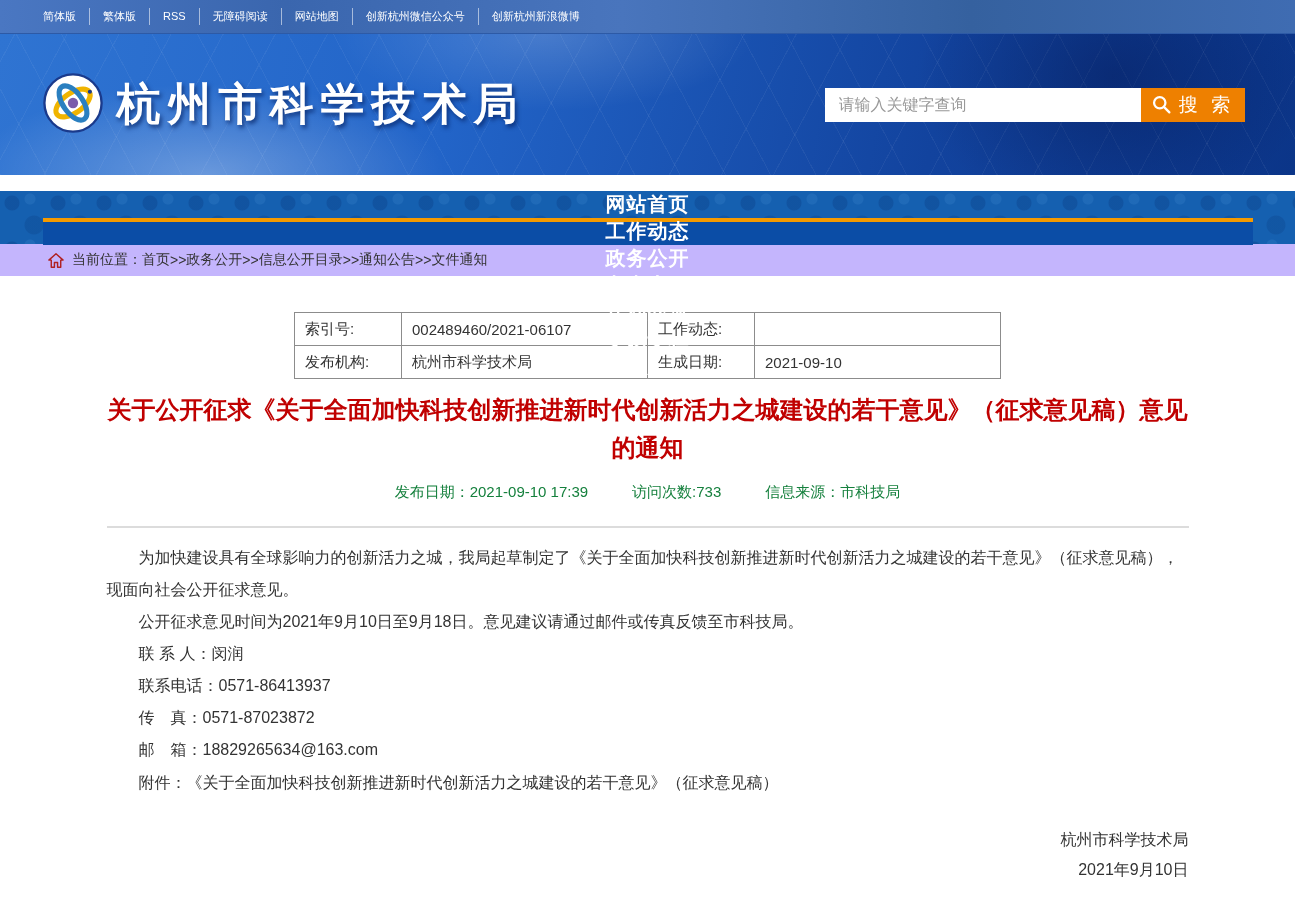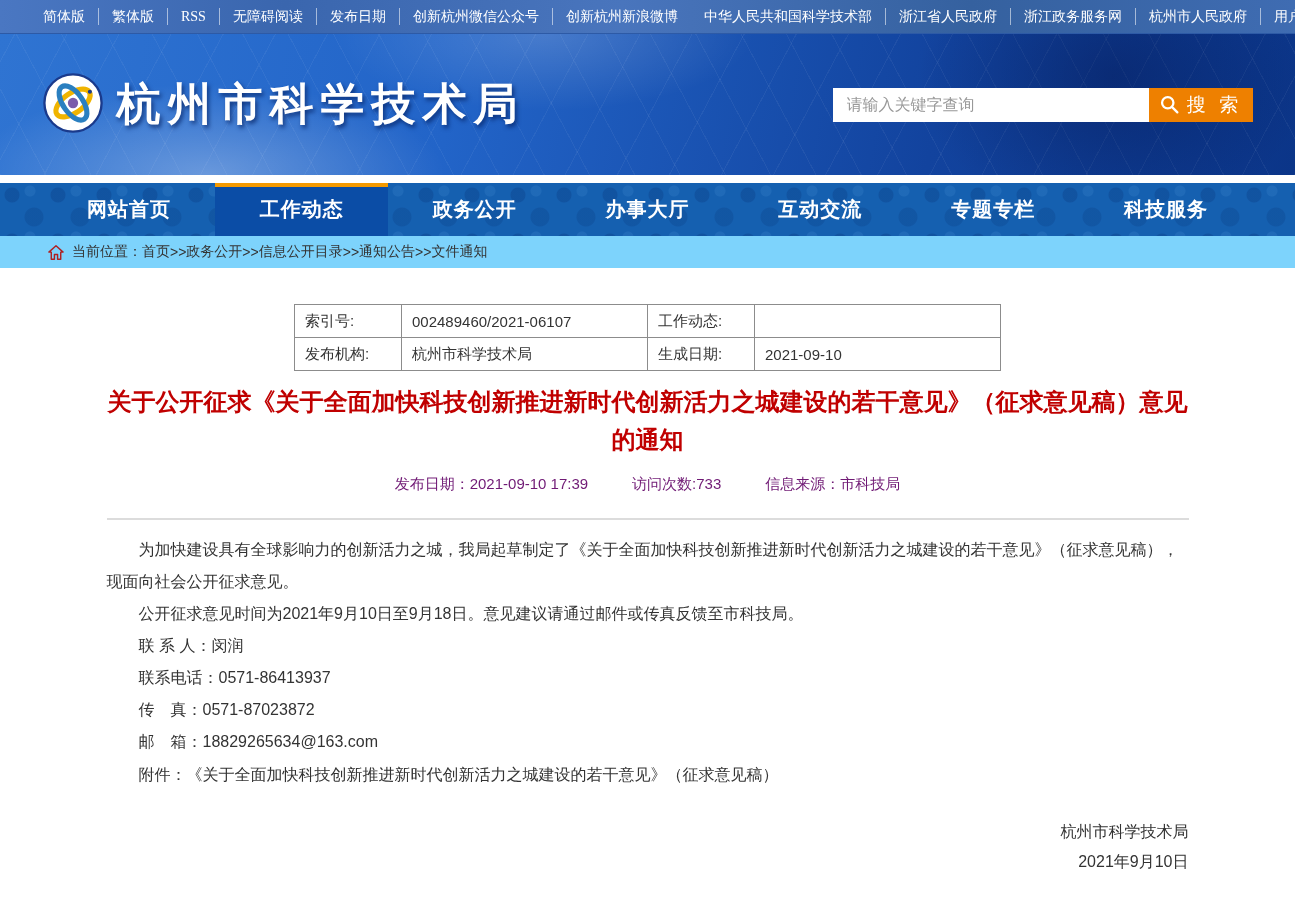--- a/index.html
+++ b/index.html
@@ -11,23 +11,22 @@
   a { text-decoration:none; color:inherit; cursor:pointer; }
 
   
   .topbar {
     height:33px; display:flex; justify-content:space-between; align-items:center;
     padding:0 30px;
     background:linear-gradient(90deg,#4a77c2 0%,#3a66ae 22%,#4975bd 48%,#35619f 75%,#3f6cb2 100%);
   }
   .tb-group { display:flex; align-items:center; }
   .tb-link {
-    color:#fff; font-size:14px; padding:0 13px; line-height:17px; white-space:nowrap;
+    color:#fff; font-size:11px; padding:0 13px; line-height:17px; white-space:nowrap;
     border-right:1px solid rgba(255,255,255,0.55);
-    font-family:Liberation Serif, serif;
   }
   .tb-group .tb-link:last-child { border-right:none; }
 
   
   .header {
     height:142px; position:relative;
     background:
       radial-gradient(ellipse 340px 130px at 16% 100%, rgba(255,255,255,0.30), transparent 70%),
       radial-gradient(ellipse 300px 110px at 42% 0%, rgba(255,255,255,0.18), transparent 70%),
       radial-gradient(ellipse 260px 200px at 86% 30%, rgba(0,10,60,0.35), transparent 75%),
@@ -38,21 +37,21 @@
   }
   .header-inner {
     width:1210px; margin:0 auto; height:100%;
     display:flex; align-items:center;
   }
   .logo-wrap { flex:0 0 auto; margin-right:14px; }
   .site-title {
     color:#fff; font-size:44px; font-weight:bold; letter-spacing:7px;
     text-shadow:2px 3px 4px rgba(5,35,100,0.75); white-space:nowrap;
   }
-  .search { margin-left:auto; display:flex; height:34px; margin-right:0; }
+  .search { margin-left:auto; display:flex; height:34px; margin-right:8px; }
   .search input {
     width:316px; border:none; outline:none; padding:0 14px;
     font-size:16px; color:#333; background:#fff;
     font-family:"Liberation Sans","DejaVu Sans",sans-serif;
   }
   .search input::placeholder { color:#999; }
   .search-btn {
     width:104px; border:none; cursor:pointer; background:#ee8000; color:#fff;
     font-size:19px; font-weight:normal; letter-spacing:4px;
     display:flex; align-items:center; justify-content:center; gap:7px;
@@ -62,33 +61,33 @@
   
   .nav {
     height:53px;
     background-color:#1560b0;
     background-image:
       radial-gradient(circle at 12px 12px, rgba(8,52,120,0.28) 0 7px, transparent 8px),
       radial-gradient(circle at 34px 34px, rgba(8,52,120,0.22) 0 9px, transparent 10px),
       radial-gradient(circle at 30px 8px, rgba(80,150,220,0.18) 0 5px, transparent 6px);
     background-size:46px 46px;
   }
-  .nav-inner { width:1210px; height:100%; margin:8px auto; display:flex; }
+  .nav-inner { width:1210px; height:100%; margin:16px auto; display:flex;flex-direction:column; }
   .nav-item {
     flex:1; display:flex; align-items:center; justify-content:center;
     color:#fff; font-size:20px; font-weight:bold; letter-spacing:1px; cursor:pointer;
   }
   .nav-item.active {
     background:#0b4da6;
     box-shadow:inset 0 4px 0 #f59a00;
   }
 
   
   .breadcrumb {
-    height:32px; background:#7dd3fc; display:flex; align-items:center;
+    height:32px; background:#c4b5fd; display:flex; align-items:center;
     padding-left:48px; font-size:14px; color:#333;
   }
   .crumb-home { display:flex; align-items:center; margin-right:8px; }
   .crumb, .crumb-sep, .crumb-prefix { white-space:pre; }
 
   
   .content { background:#fff; padding-top:36px; }
 
   table.meta {
     border-collapse:collapse; margin:0 auto; font-size:15px; color:#333;
@@ -98,21 +97,21 @@
   }
   td.m-label { width:107px; }
   td.m-value { width:246px; }
 
   .article-title {
     width:1100px; margin:12px auto 0; text-align:center;
     color:#c00000; font-size:24px; font-weight:bold; line-height:38px;
   }
 
   .pub-info {
-    margin-top:16px; text-align:center; font-size:15px; color:#701a75;
+    margin-top:16px; text-align:center; font-size:15px; color:#15803d;
   }
   .pub-info .seg { margin:0 22px; white-space:pre; }
 
   .divider {
     width:1082px; margin:24px auto 0; border:none; border-top:2px solid #dcdcdc; height:0;
   }
 
   .article-body {
     width:1082px; margin:14px auto 0; font-size:16px; color:#333; line-height:32px;
   }
@@ -124,30 +123,23 @@
 </style>
 </head>
 <body>
 
 <div class="topbar">
   <div class="tb-group">
     <a class="tb-link">简体版</a>
     <a class="tb-link">繁体版</a>
     <a class="tb-link">RSS</a>
     <a class="tb-link">无障碍阅读</a>
-    <a class="tb-link">发布日期</a>
+    <a class="tb-link">网站地图</a>
     <a class="tb-link">创新杭州微信公众号</a>
     <a class="tb-link">创新杭州新浪微博</a>
-  </div>
-  <div class="tb-group">
-    <a class="tb-link">中华人民共和国科学技术部</a>
-    <a class="tb-link">浙江省人民政府</a>
-    <a class="tb-link">浙江政务服务网</a>
-    <a class="tb-link">杭州市人民政府</a>
-    <a class="tb-link">用户中心</a>
   </div>
 </div>
 
 <div class="header">
   <div class="header-inner">
     <span class="logo-wrap">
       <svg width="60" height="60" viewBox="0 0 64 64">
         <circle cx="32" cy="32" r="30.5" fill="#ffffff" stroke="#1a3a8c" stroke-width="2.5"></circle>
         <g transform="rotate(-35 32 32)">
           <ellipse cx="32" cy="32" rx="21" ry="10.5" fill="none" stroke="#f0b400" stroke-width="5.5"></ellipse>

